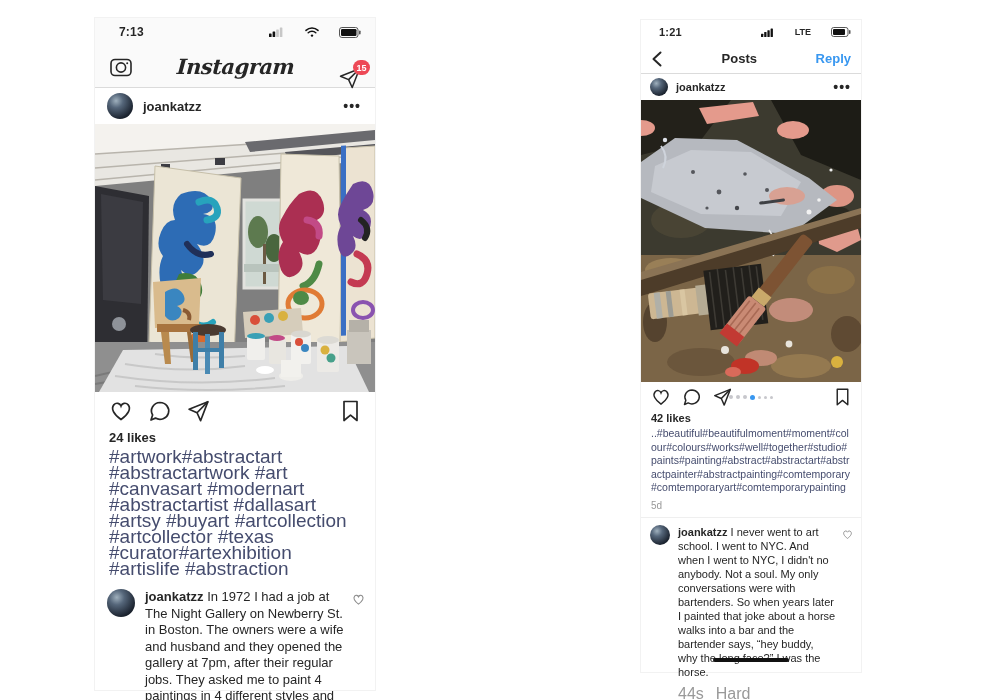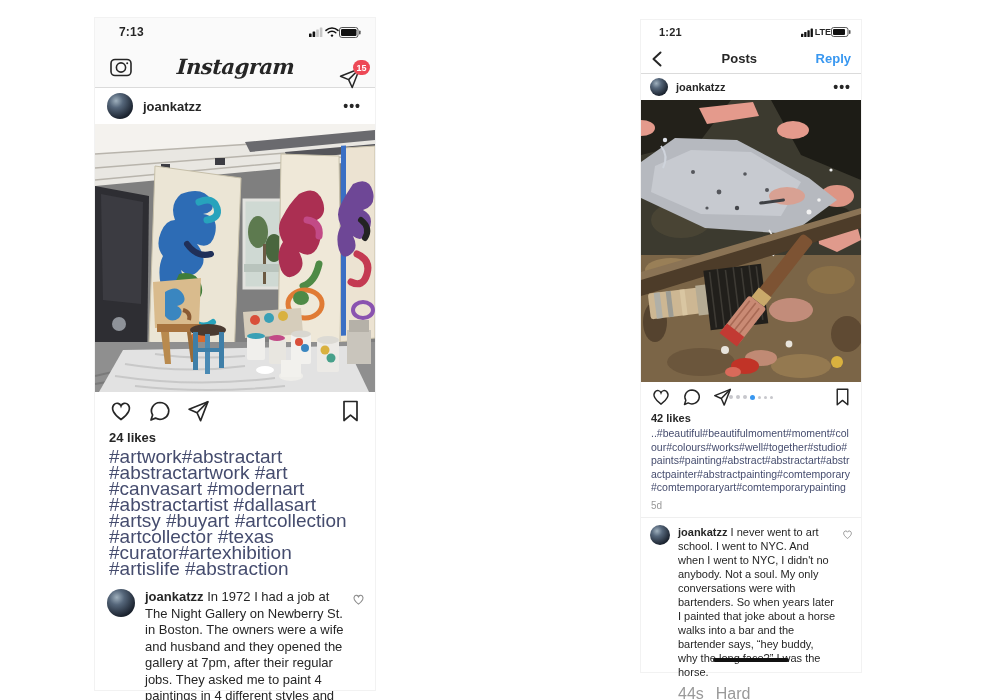--- a/index.html
+++ b/index.html
@@ -11,21 +11,21 @@
   .phone { position:absolute; background:#fff; box-shadow:0 0 0 1px rgba(0,0,0,0.05); }
   .phone-left  { left:95px;  top:18px;  width:280px; height:672px; }
   .phone-right { left:641px; top:20px;  width:220px; height:652px; }
 
   
   .statusbar { display:flex; align-items:center; justify-content:space-between; }
   .phone-left  .statusbar { height:28px; padding:0 14px 0 24px; background:#fafafa; }
   .phone-right .statusbar { height:24px; padding:0 10px 0 18px; background:#fff; }
   .status-time { font-weight:bold; font-size:12px; letter-spacing:.2px; }
   .phone-right .status-time { font-size:11px; }
-  .status-icons { display:flex; align-items:center; gap:0; }
+  .status-icons { display:flex; align-items:center; gap:20px; }
   .lte-label { font-size:9px; font-weight:bold; }
 
   
   .ig-header { height:42px; background:#fafafa; border-bottom:1px solid #dbdbdb;
                display:flex; align-items:center; justify-content:space-between; padding:0 14px; }
   .ig-logo { font-family:"DejaVu Serif", serif; font-style:italic; font-weight:bold;
              font-size:21px; letter-spacing:-.5px; transform:skewX(-4deg); }
   .dm-wrap { position:relative;margin-top:27px; }
   .badge { position:absolute; top:-7px; right:-9px; min-width:17px; height:15px; padding:0 3px;
            background:#ed4956; color:#fff; font-size:9px; font-weight:bold; border-radius:9px;

